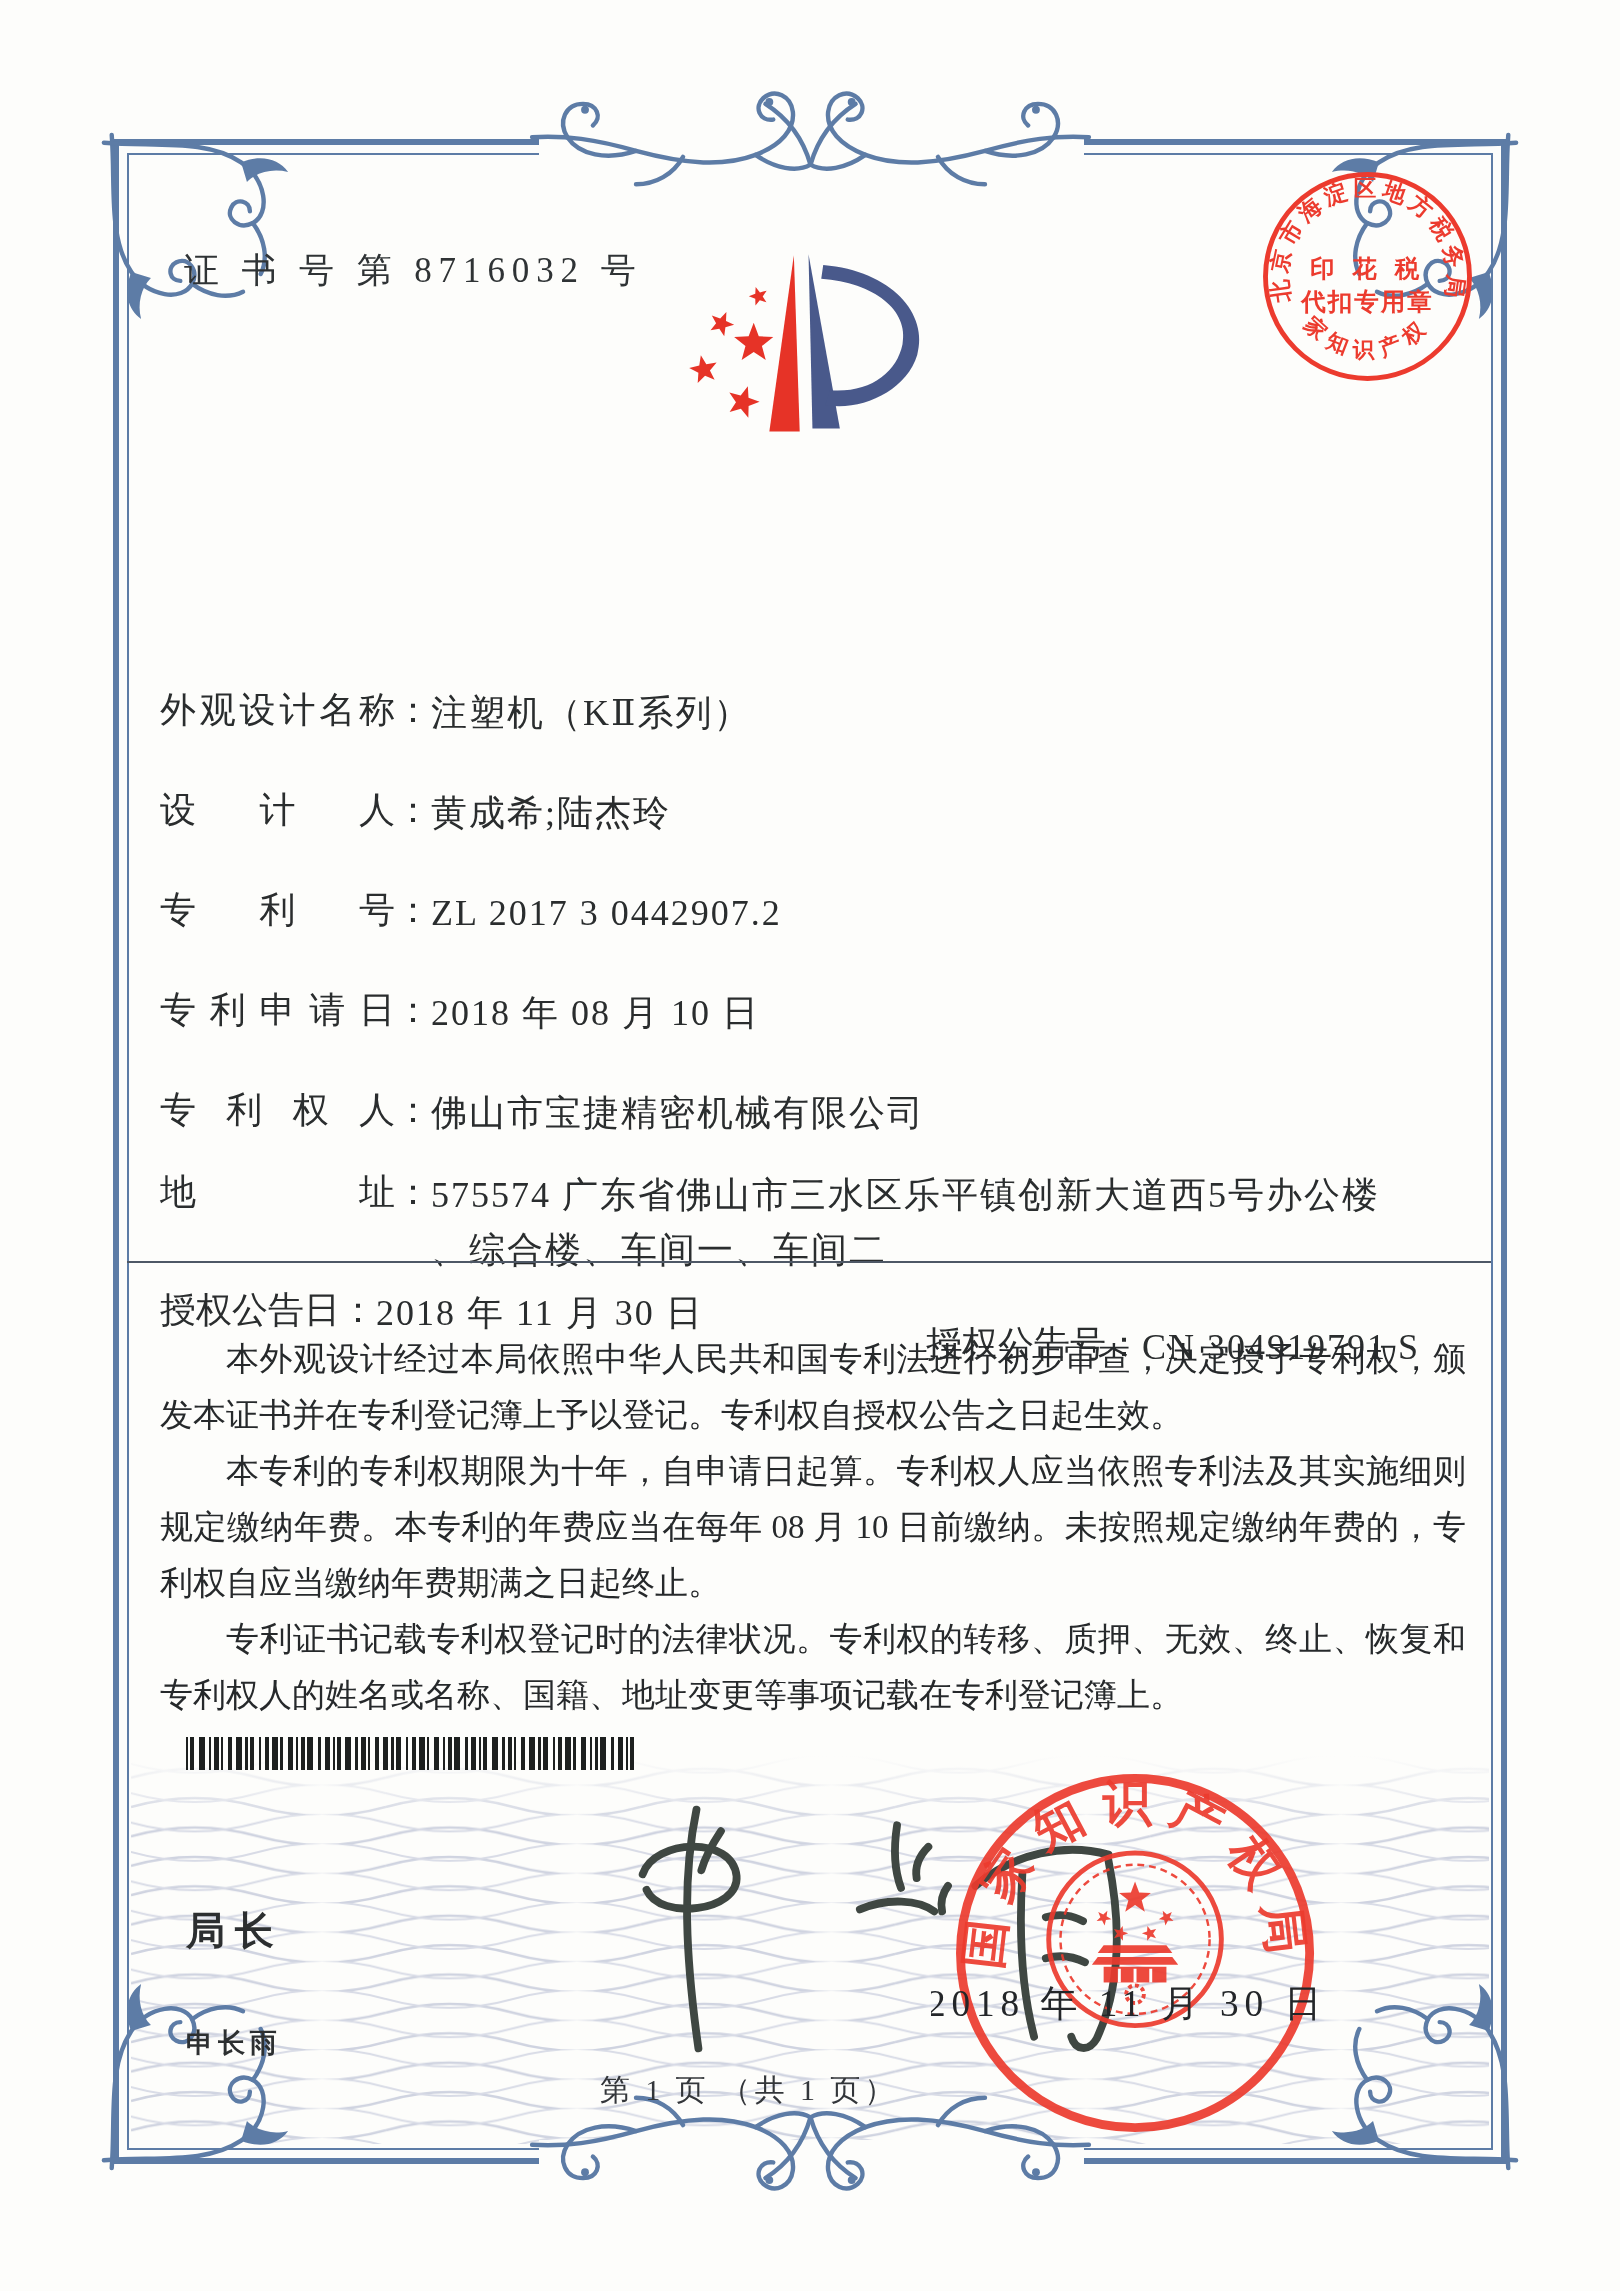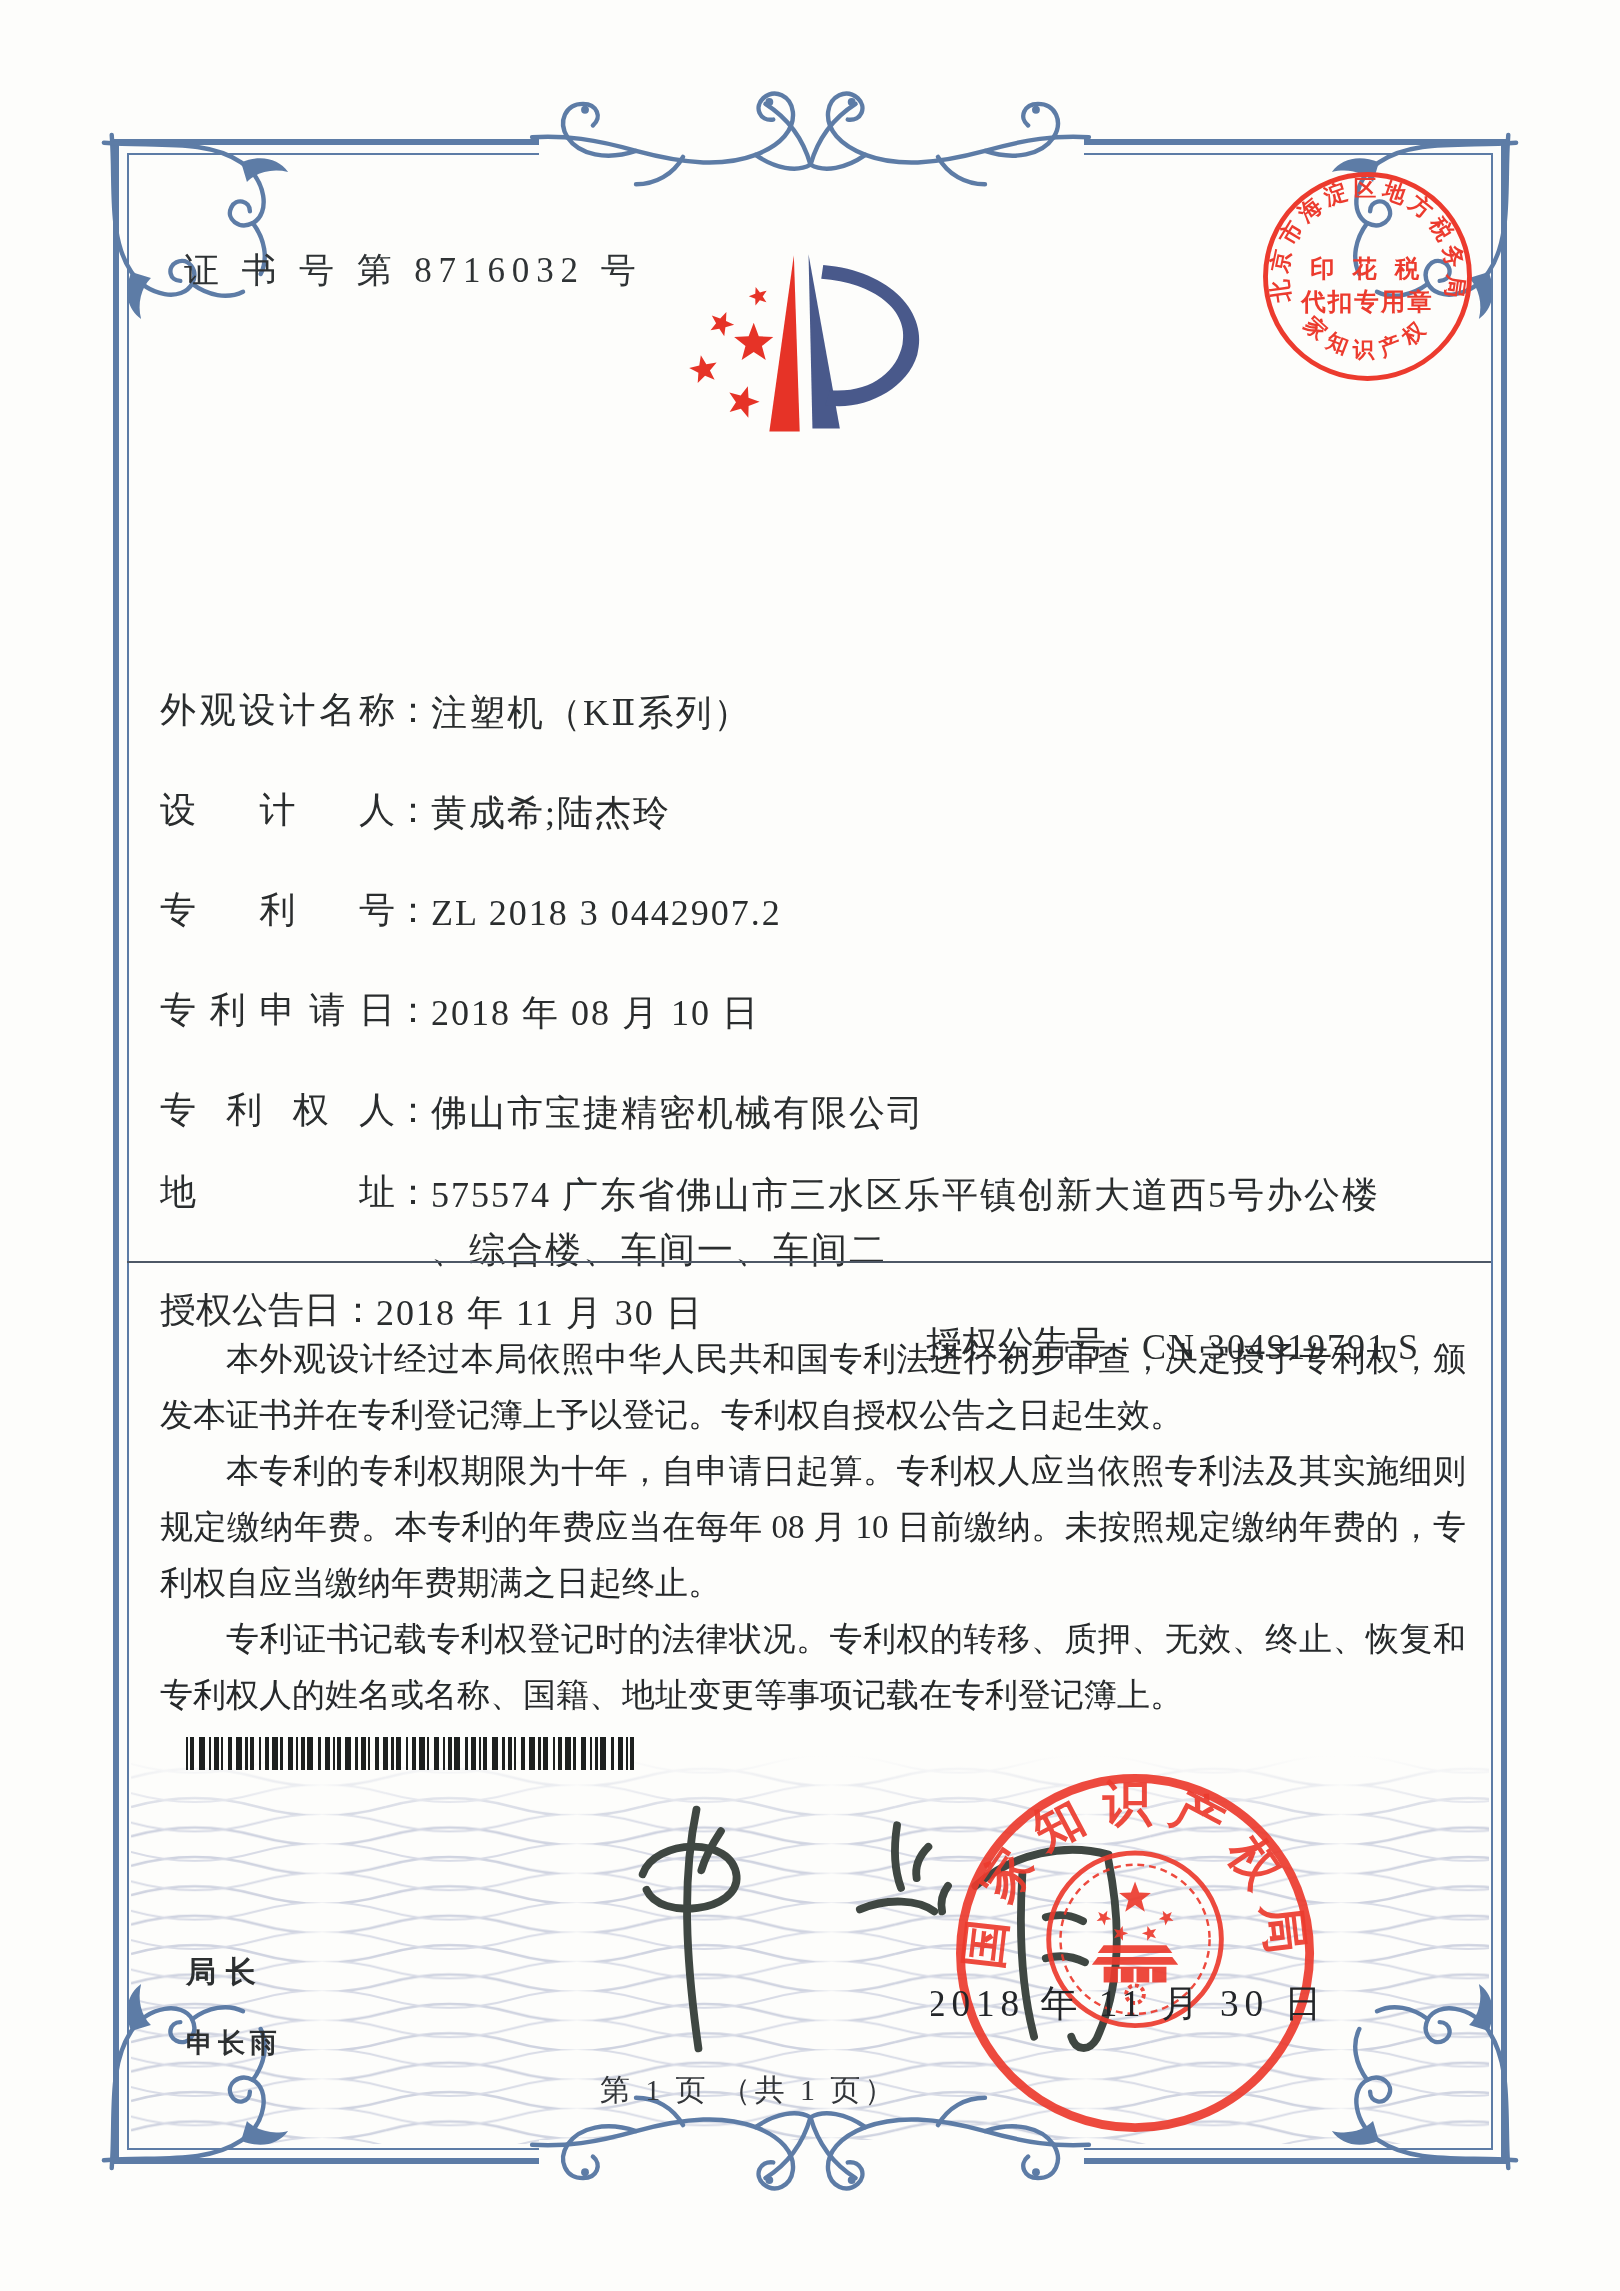--- a/index.html
+++ b/index.html
@@ -39,21 +39,21 @@
   .grant{position:absolute;top:1286px;font-size:36px;display:flex;}
   .g-left{left:160px;}
   .g-right{left:926px;margin-top:34px;}
   
   .paras{position:absolute;left:160px;top:1331px;width:1306px;font-size:33px;line-height:56px;
          text-align:justify;color:#26292b;}
   .paras p{margin:0;text-indent:2em;}
   
   .barcode{position:absolute;left:186px;top:1737px;height:33px;white-space:nowrap;font-size:0;}
   .barcode span{display:inline-block;height:33px;background:#1d201f;vertical-align:top;}
-  .director-title{position:absolute;left:186px;top:1952px;font-size:30px;letter-spacing:9.8px;
+  .director-title{position:absolute;left:186px;top:1904px;font-size:39px;letter-spacing:9.8px;
          font-family:"Liberation Sans","DejaVu Sans",sans-serif;font-weight:600;color:#2c2f30;}
   .director-name{position:absolute;left:186px;top:2025px;font-size:27px;letter-spacing:4.9px;
          font-family:"Liberation Sans","DejaVu Sans",sans-serif;font-weight:600;color:#2c2f30;}
   .signature{position:absolute;left:603px;top:1792px;}
   .seal-svg{position:absolute;left:931px;top:1749px;}
   .footer{position:absolute;left:0;right:0;top:2070px;text-align:center;font-size:30px;
           letter-spacing:3.9px;transform:translateX(-61px);color:#33363a;}
 </style>
 </head>
 <body>
@@ -188,21 +188,21 @@
       <span class="fvalue">注塑机（KⅡ系列）</span>
   </div>
   <div class="frow r1">
     <span class="flabel">设计人</span>
       <span class="fcolon">：</span>
       <span class="fvalue">黄成希;陆杰玲</span>
   </div>
   <div class="frow r2">
     <span class="flabel">专利号</span>
       <span class="fcolon">：</span>
-      <span class="fvalue">ZL 2018 3 0442907.2</span>
+      <span class="fvalue">ZL 2017 3 0442907.2</span>
   </div>
   <div class="frow r3">
     <span class="flabel">专利申请日</span>
       <span class="fcolon">：</span>
       <span class="fvalue">2018 年 08 月 10 日</span>
   </div>
   <div class="frow r4">
     <span class="flabel">专利权人</span>
       <span class="fcolon">：</span>
       <span class="fvalue">佛山市宝捷精密机械有限公司</span>

